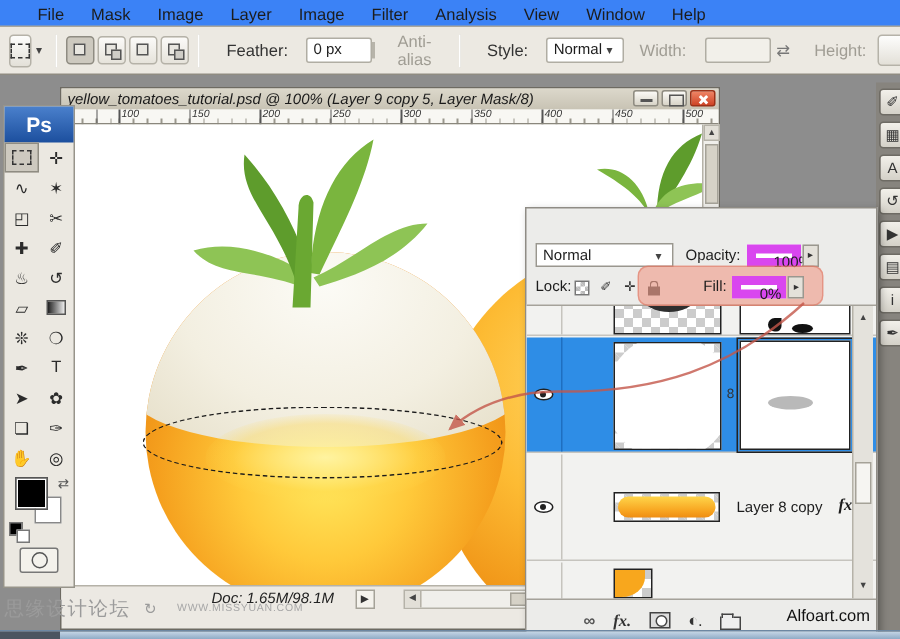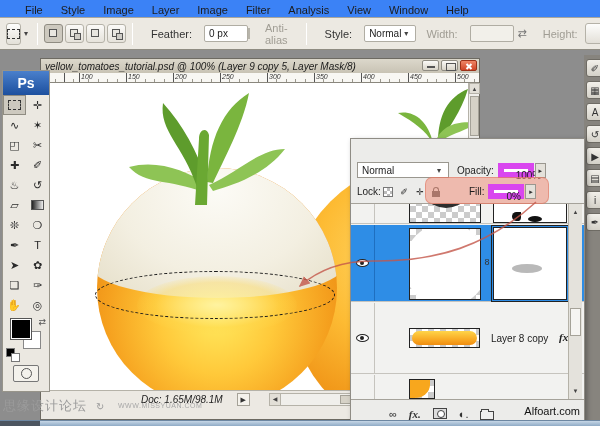--- a/index.html
+++ b/index.html
@@ -195,21 +195,21 @@
   .wm-site{position:absolute;left:118px;top:402px;font-size:7px;color:#a8a8a8;z-index:12;letter-spacing:.5px;}
   .wm-refresh{position:absolute;left:96px;top:401px;font-size:10px;color:#9b9b9b;z-index:12;}
 </style>
 </head>
 <body>
 
 <div class="screen">
 
   <div class="menubar">
       <span class="menu-item">File</span>
-      <span class="menu-item">Style</span>
+      <span class="menu-item">Mask</span>
       <span class="menu-item">Image</span>
       <span class="menu-item">Layer</span>
       <span class="menu-item">Image</span>
       <span class="menu-item">Filter</span>
       <span class="menu-item">Analysis</span>
       <span class="menu-item">View</span>
       <span class="menu-item">Window</span>
       <span class="menu-item">Help</span>
     </div>
 

